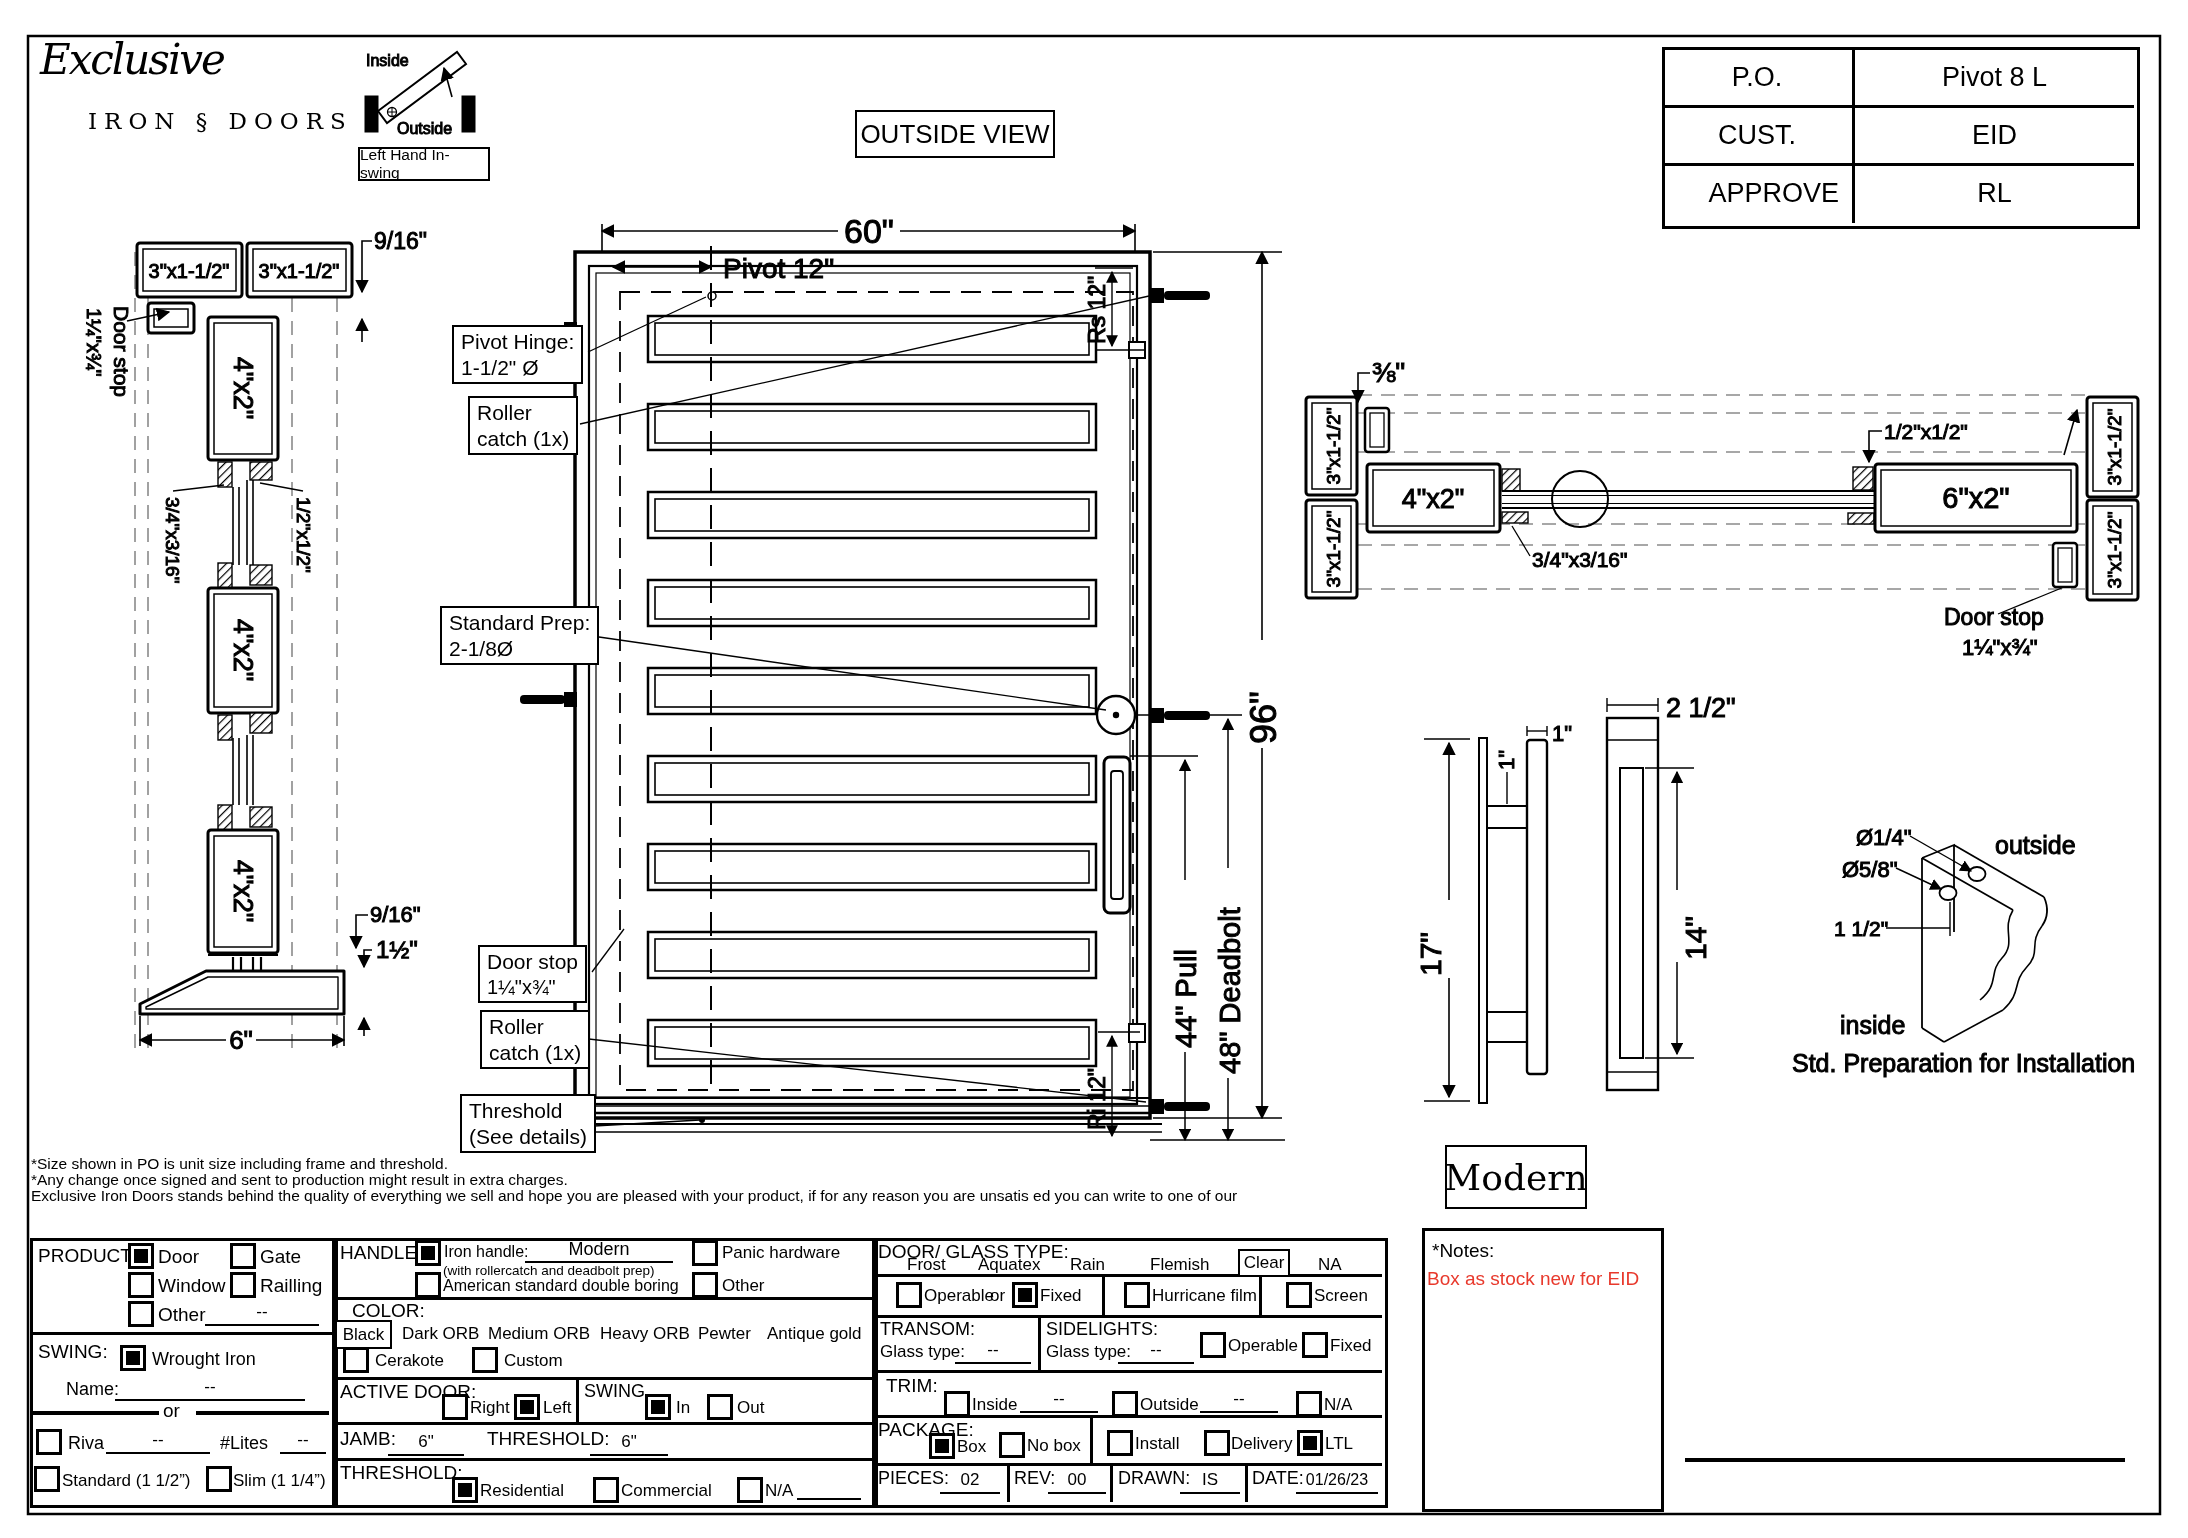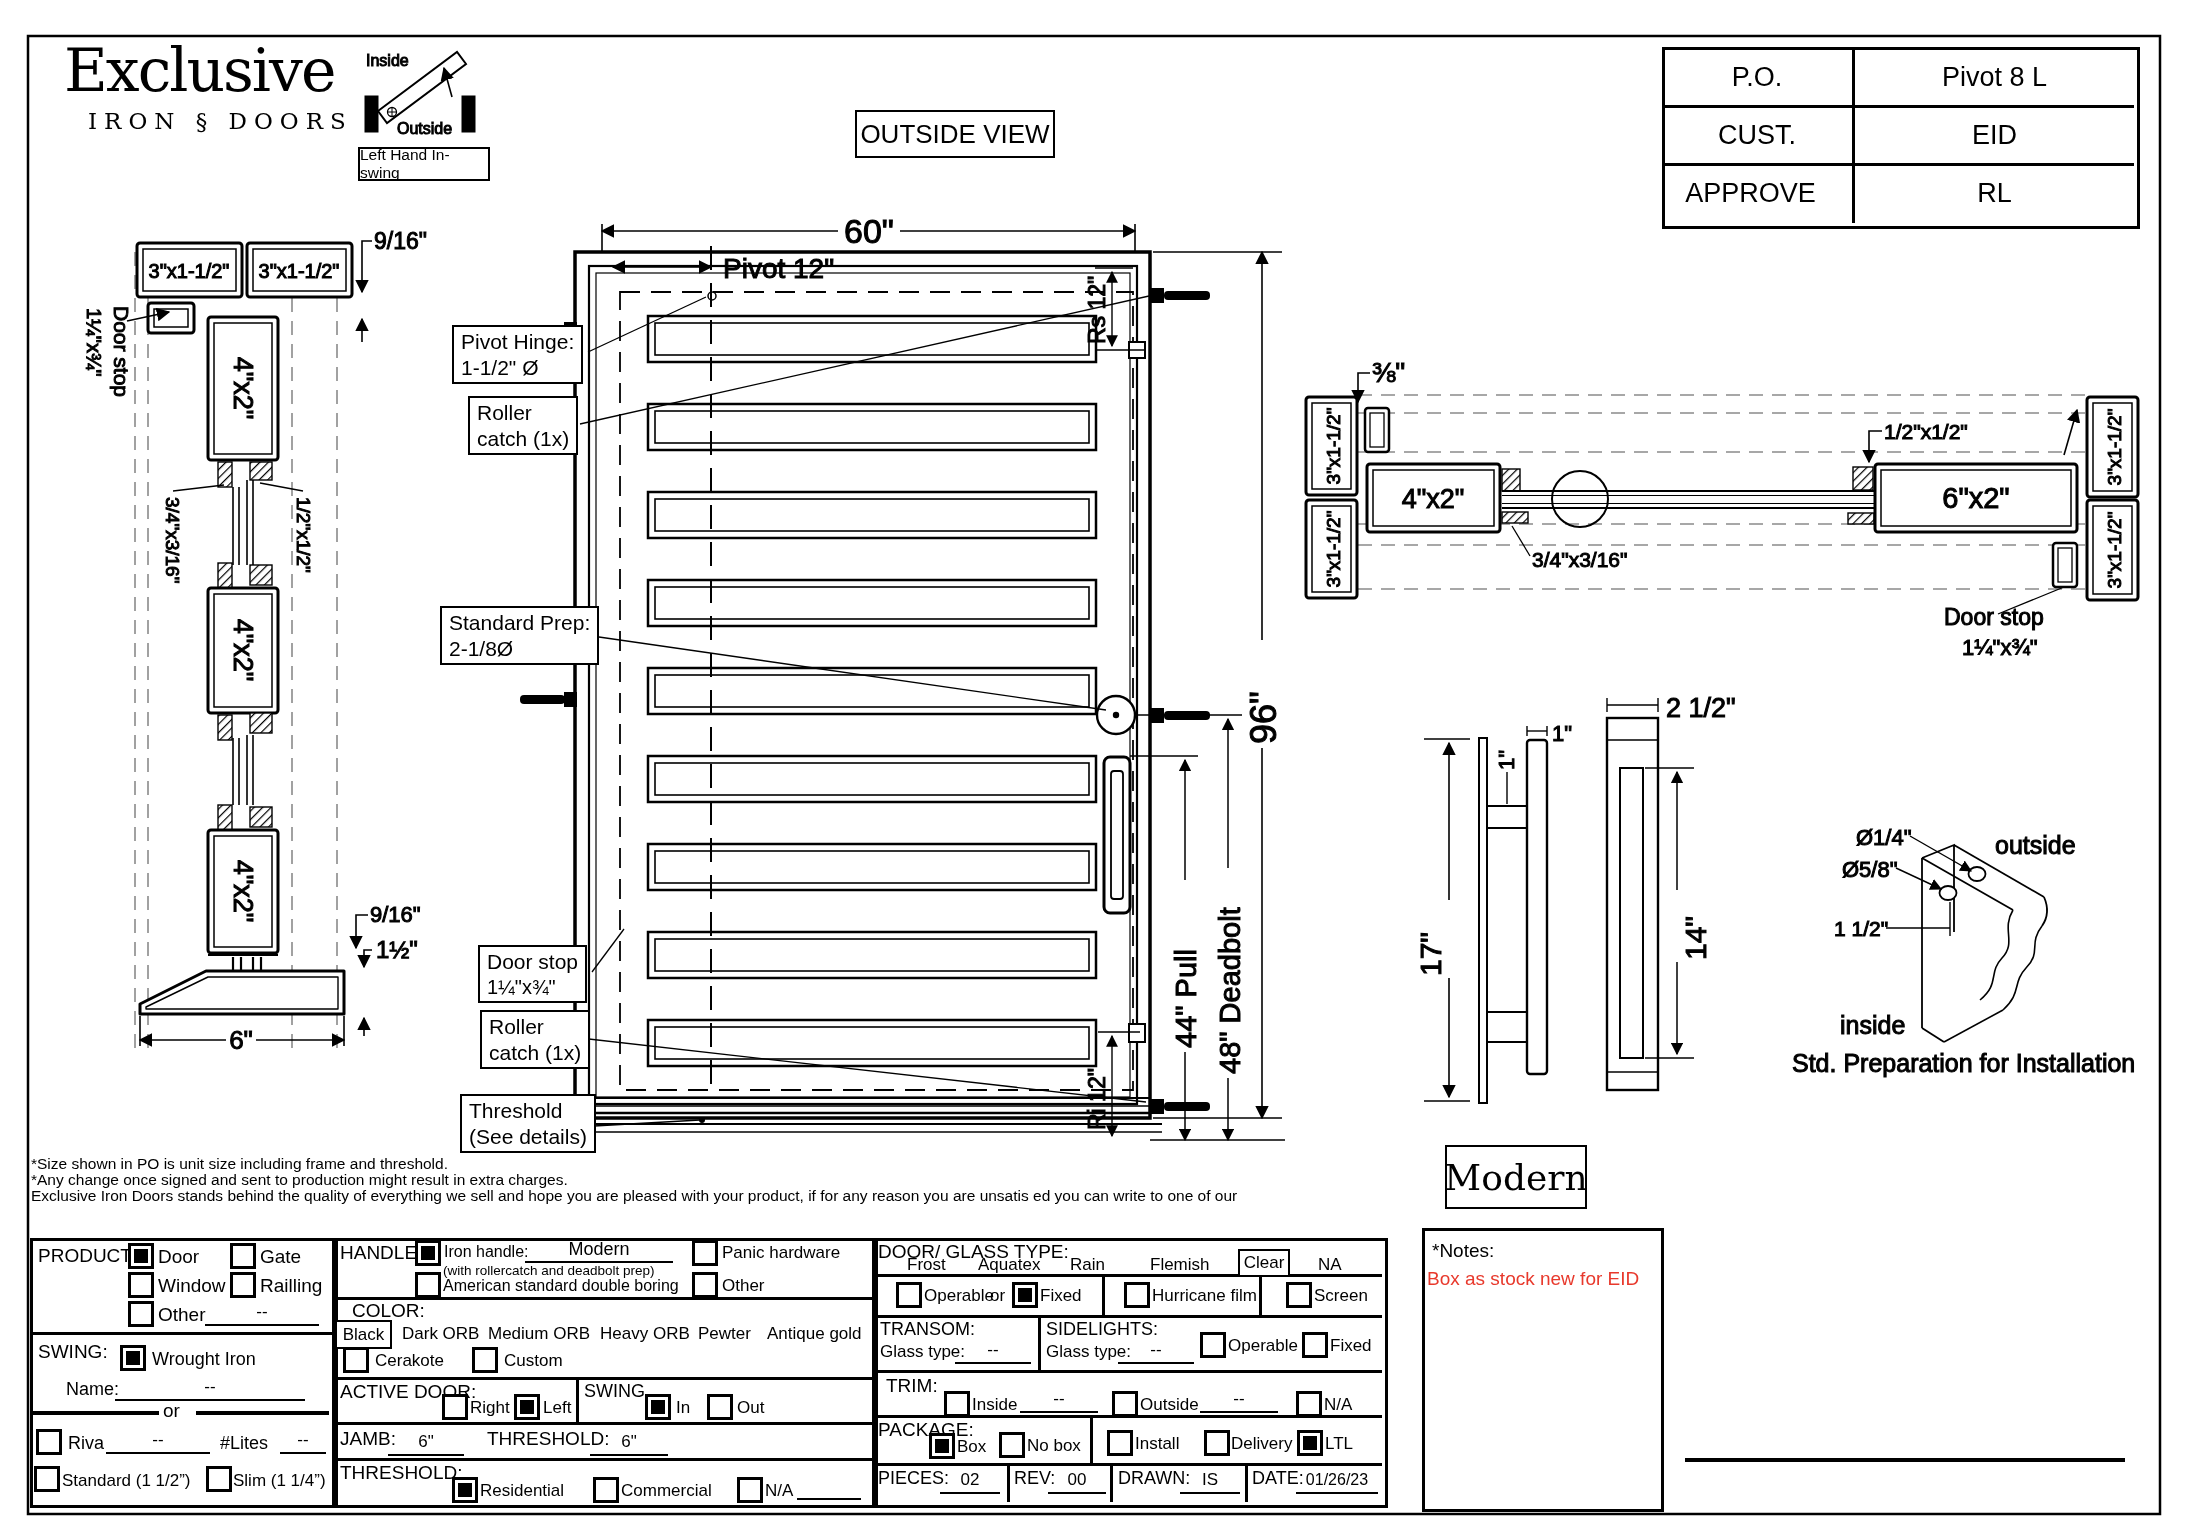--- a/index.html
+++ b/index.html
@@ -346,39 +346,39 @@
   <line x1="1950" y1="902" x2="1950" y2="936" stroke-width="1.4"></line>
   <text x="1856" y="845" font-size="22">Ø1/4"</text>
   <text x="1842" y="877" font-size="22">Ø5/8"</text>
   <text x="1834" y="936" font-size="21">1 1/2"</text>
   <text x="1995" y="854" font-size="25">outside</text>
   <text x="1840" y="1034" font-size="25">inside</text>
   <text x="1792" y="1072" font-size="25">Std. Preparation for Installation</text>
 </g>
 </svg>
 
-<div class="t serif" style="left:64px;top:36px;font-size:60px;letter-spacing:-2px">Exclusive</div>
+<div class="t serif" style="left:40px;top:36px;font-size:42px;font-style:italic;letter-spacing:-2px">Exclusive</div>
 <div class="t serif" style="left:88px;top:108px;font-size:23px;letter-spacing:7px"><span>IRON</span> <span>§</span> <span>DOORS</span></div>
 
 <div class="bx" style="left:358px;top:147px;width:128px;height:30px;font-size:15.5px">
       <span>Left Hand In-swing</span>
     </div>
 <div class="bx" style="left:855px;top:110px;width:196px;height:44px;font-size:26px">
       <span>OUTSIDE VIEW</span>
     </div>
 
 <div class="frame" style="left:1662px;top:47px;width:472px;height:176px;background:#fff"></div>
 <div class="ln" style="left:1852px;top:47px;width:3px;height:176px"></div>
 <div class="ln" style="left:1662px;top:105px;width:472px;height:3px"></div>
 <div class="ln" style="left:1662px;top:163px;width:472px;height:3px"></div>
 <div class="t" style="left:1662px;top:62px;width:190px;text-align:center;font-size:27px">P.O.</div>
 <div class="t" style="left:1855px;top:62px;width:279px;text-align:center;font-size:27px">Pivot 8 L</div>
 <div class="t" style="left:1662px;top:120px;width:190px;text-align:center;font-size:27px">CUST.</div>
 <div class="t" style="left:1855px;top:120px;width:279px;text-align:center;font-size:27px">EID</div>
-<div class="t" style="left:1662px;top:178px;width:177px;text-align:center;font-size:27px">APPROVE</div>
+<div class="t" style="left:1662px;top:178px;width:177px;text-align:right;font-size:27px">APPROVE</div>
 <div class="t" style="left:1855px;top:178px;width:279px;text-align:center;font-size:27px">RL</div>
 
 <div class="callout" style="left:452px;top:325px">
       <div>Pivot Hinge:</div>
       <div>1-1/2" Ø</div>
     </div>
 <div class="callout" style="left:468px;top:396px">
       <div>Roller</div>
       <div>catch (1x)</div>
     </div>

